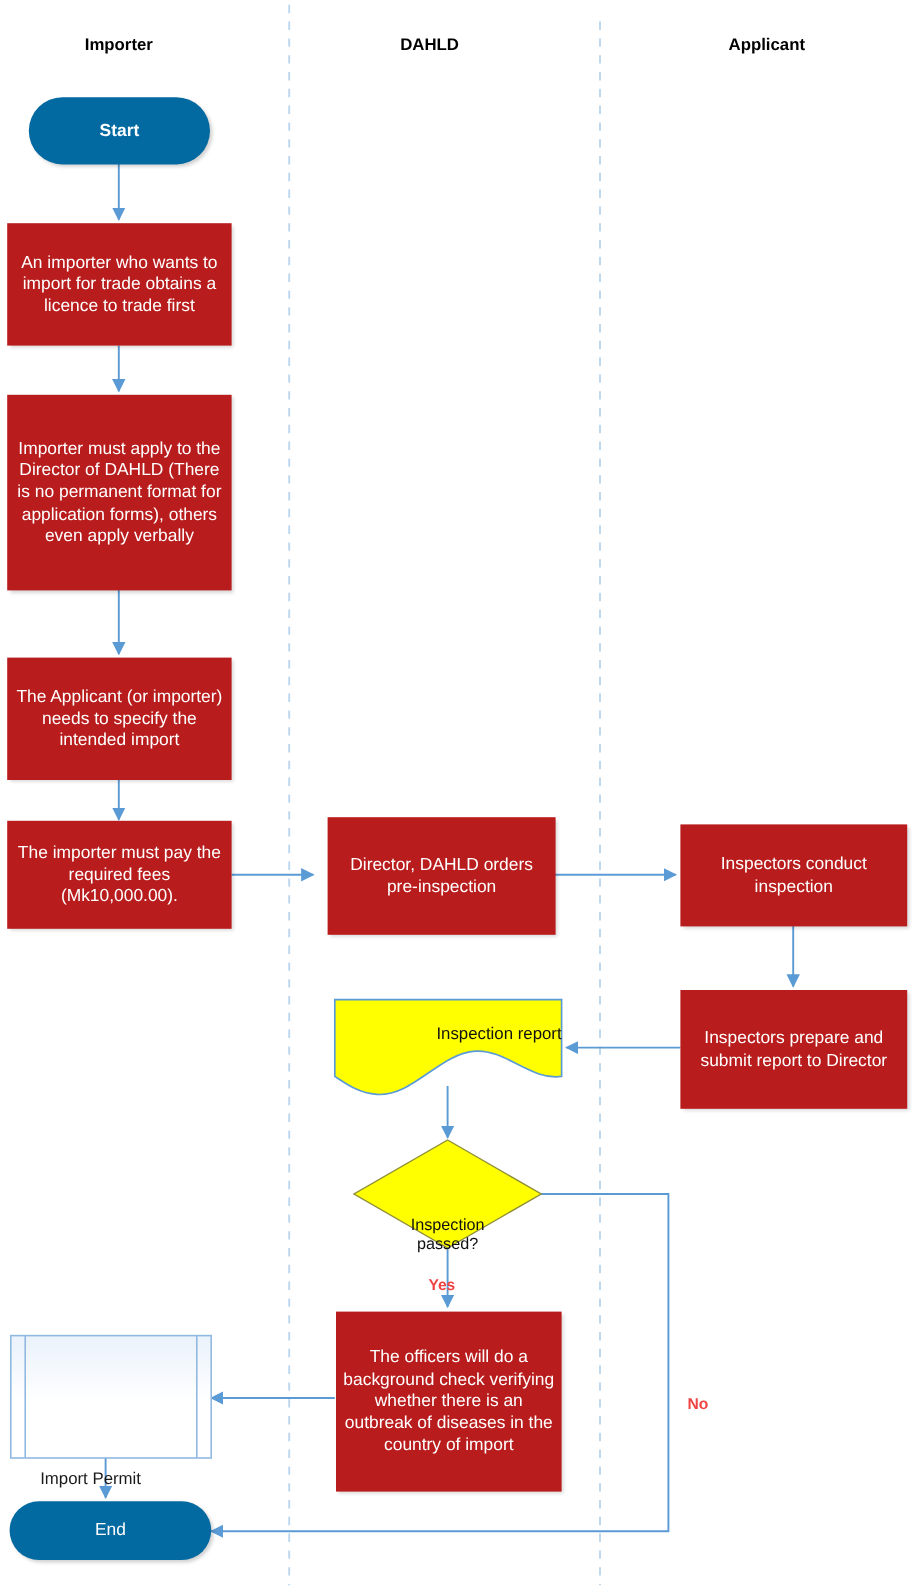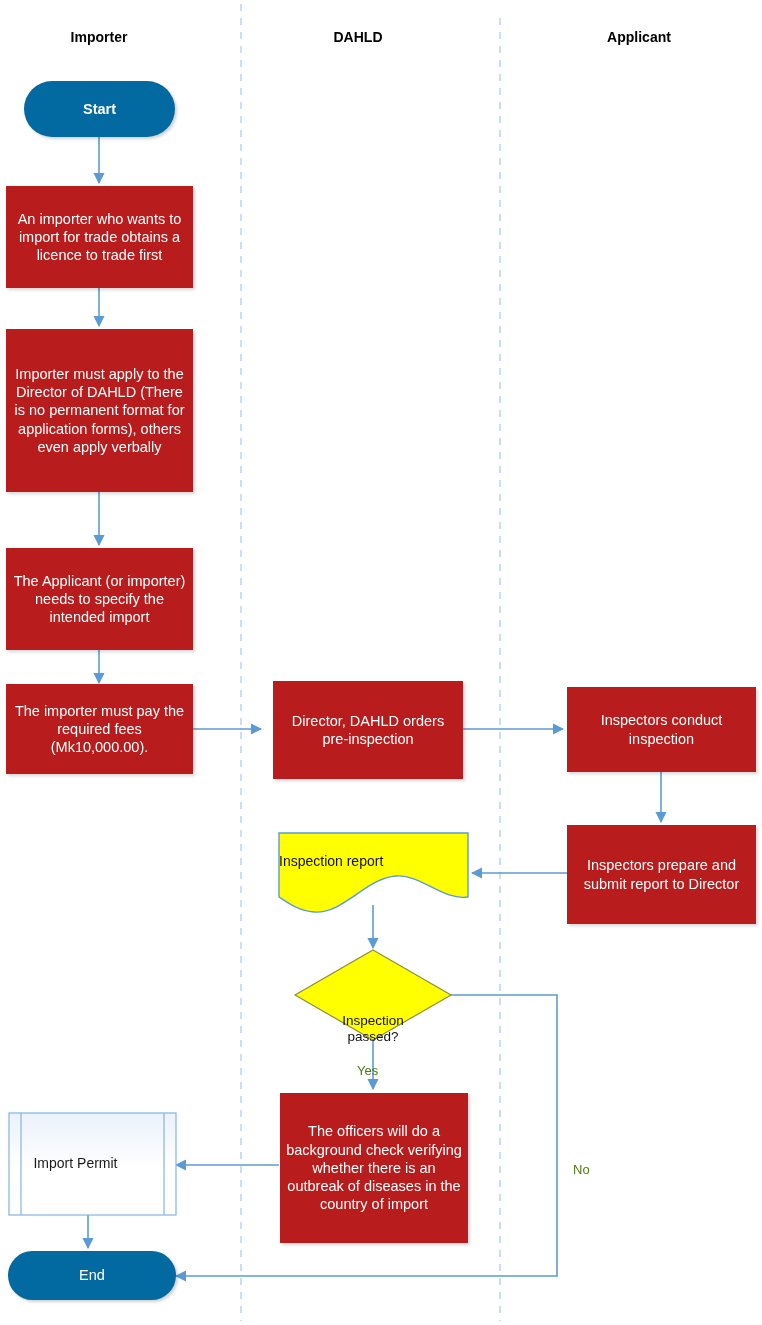--- a/index.html
+++ b/index.html
@@ -63,28 +63,28 @@
     color: #111111;
     font-size: 13.5px;
     text-align: center;
     line-height: 1.2;
     pointer-events: none;
   }
   .doc-label {
     position: absolute;
     color: #111111;
     font-size: 14px;
-    text-align: left;
+    text-align: right;
     pointer-events: none;
   }
   .edge-label {
     position: absolute;
     font-size: 13px;
-    font-weight: normal;
-    color: #4d7c0f;
+    font-weight: bold;
+    color: #ef4444;
     white-space: nowrap;
   }
   .permit-label {
     position: absolute;
     font-size: 14px;
     color: #1a1a1a;
     text-align: center;
     pointer-events: none;
   }
 </style>
@@ -175,21 +175,21 @@
 
   <div class="doc-label" style="left:279px; top:853px; width:189px;">Inspection report</div>
 
   <div class="decision-label" style="left:300px; top:978px; width:146px;margin-top:35px;">
     <div>Inspection</div>
     <div>passed?</div>
   </div>
 
   <div class="node proc" style="left:280px; top:1093px; width:188px; height:150px;">The officers will do a background check verifying whether there is an outbreak of diseases in the country of import</div>
 
-  <div class="permit-label" style="left:9px; top:1155px; width:133px;">Import Permit</div>
+  <div class="permit-label" style="left:9px; top:1224px; width:133px;">Import Permit</div>
 
   <div class="node term end-term" style="left:8px; top:1251px; width:168px; height:49px;">End</div>
 
   <div class="edge-label" style="left:357px; top:1063px;">Yes</div>
 
   <div class="edge-label" style="left:573px; top:1138px;margin-top:24px;">No</div>
 
 </div>
 
 </body></html>

